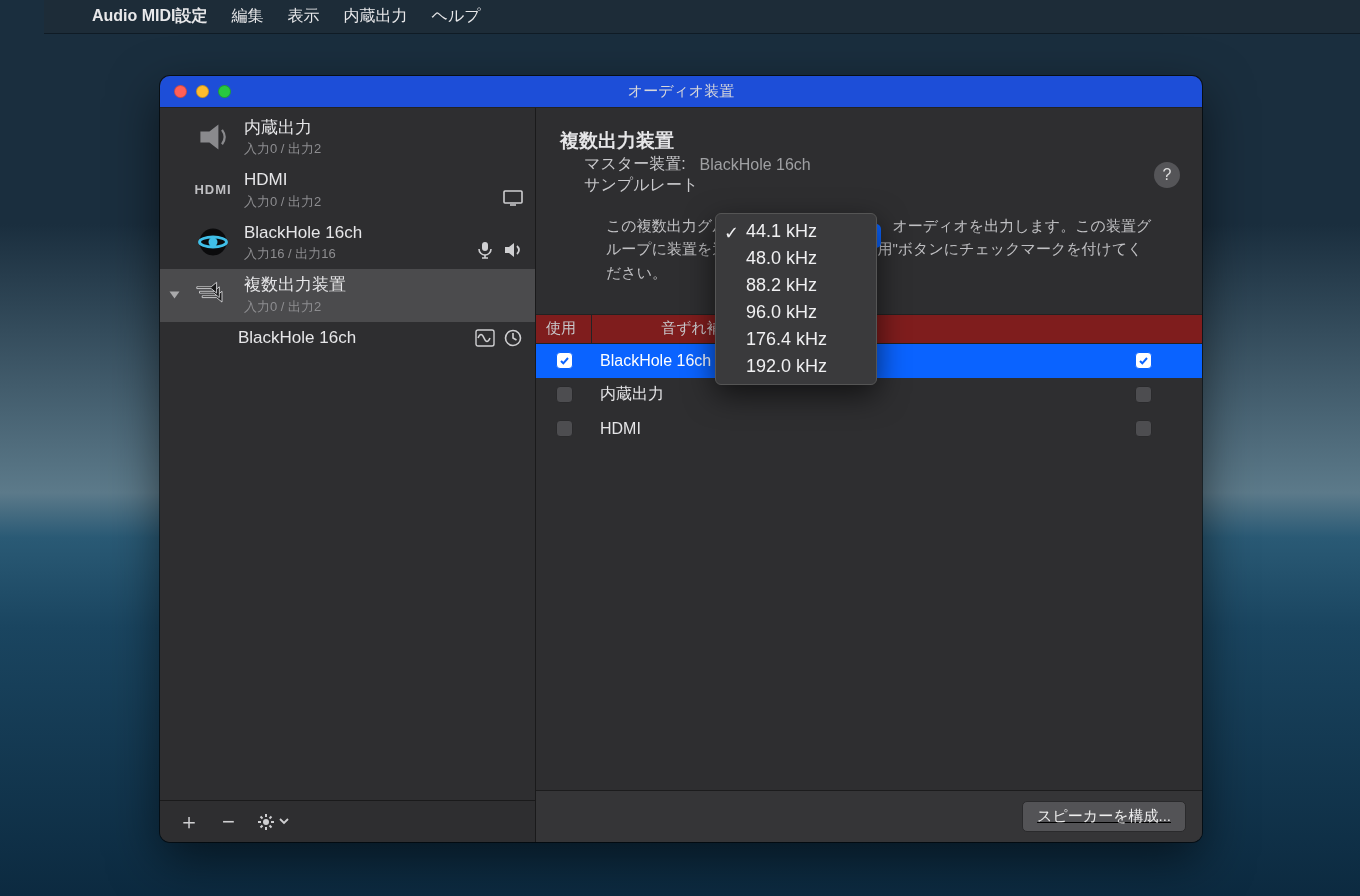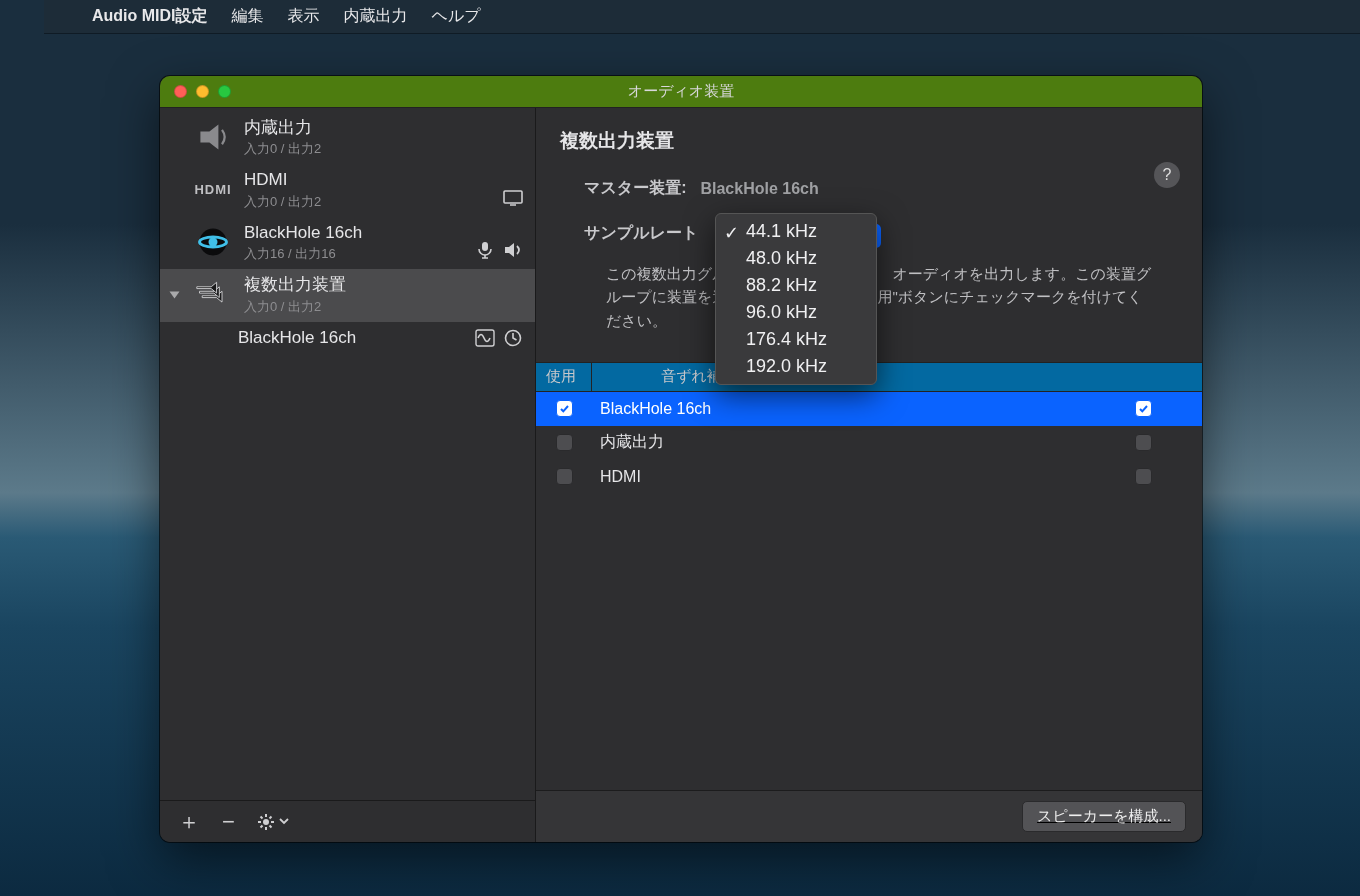--- a/index.html
+++ b/index.html
@@ -23,21 +23,21 @@
 
   
   .window {
     position: absolute; left: 160px; top: 76px; width: 1042px; height: 766px;
     background: #2e2e30; border-radius: 10px; overflow: hidden;
     box-shadow: 0 18px 50px rgba(0,0,0,.55), 0 0 0 1px rgba(0,0,0,.6);
     display: flex; flex-direction: column;
   }
   .titlebar {
     height: 32px; display: flex; align-items: center; position: relative;
-    background: #4d7c0f; border-bottom: 1px solid #222;
+    background: #1d4ed8; border-bottom: 1px solid #222;
   }
   .lights { display: flex; gap: 9px; padding-left: 14px; }
   .light { width: 13px; height: 13px; border-radius: 50%; }
   .light.red { background: #ff5f57; border: .5px solid rgba(0,0,0,.2); }
   .light.yel { background: #febc2e; border: .5px solid rgba(0,0,0,.2); }
   .light.grn { background: #28c840; border: .5px solid rgba(0,0,0,.2); }
   .wintitle { position: absolute; left: 0; right: 0; text-align: center; font-size: 15px; color: #d8d8da; pointer-events: none; }
 
   .body { flex: 1; display: flex; min-height: 0; }
 
@@ -59,26 +59,26 @@
   .dev.child .childbadges { position: absolute; right: 12px; top: 50%; transform: translateY(-50%); display: flex; gap: 8px; }
 
   .sidefooter { height: 42px; border-top: 1px solid #1a1a1b; display: flex; align-items: center; gap: 22px; padding: 0 18px; color: #cfcfd1; font-size: 22px; }
   .sidefooter .gear { display: flex; align-items: center; gap: 4px; font-size: 17px; }
 
   
   .main { flex: 1; background: #2e2e30; display: flex; flex-direction: column; }
   .mainhead { padding: 20px 24px 16px 24px; position: relative; color: #e6e6e8; }
   .mainhead h2 { font-size: 19px; font-weight: 600; }
   .help { position: absolute; right: 22px; top: 54px; width: 26px; height: 26px; border-radius: 50%; background: #555558; color: #ddd; display: flex; align-items: center; justify-content: center; font-size: 16px; }
-  .field { display: flex; align-items: center; gap: 14px; margin-top: 24px; padding-left: 24px; font-size: 16px; font-weight: bold; }
+  .field { display: flex; align-items: center; gap: 14px; margin-top: 0; padding-left: 24px; font-size: 16px; }
   .field .label { color: #c9c9cc; }
   .field .value { color: #9fa0a3; }
   .desc { padding: 0 24px 0 46px; font-size: 15px; color: #c0c0c3; line-height: 1.55; margin-top: 18px; }
 
-  .tablehdr { display: flex; align-items: center; border-top: 1px solid #222; border-bottom: 1px solid #222; background: #0369a1; color: #c8c8cb; font-size: 15px; height: 30px; margin-top: 14px; gap: 48px; }
+  .tablehdr { display: flex; align-items: center; border-top: 1px solid #222; border-bottom: 1px solid #222; background: #7f1d1d; color: #c8c8cb; font-size: 15px; height: 30px; margin-top: 14px; gap: 48px; }
   .tablehdr .col { padding: 0 10px; border-right: 1px solid #232325; height: 100%; display: flex; align-items: center; }
   .col.use { width: 56px; }
   .col.name { flex: 1; }
   .col.drift { width: 118px; justify-content: center; border-right: none; }
 
   .trow { display: flex; align-items: center; height: 34px; font-size: 16px; color: #e6e6e8; }
   .trow.sel { background: #0a63ff; color: #fff; }
   .trow .cuse { width: 56px; display: flex; justify-content: center; }
   .trow .cname { flex: 1; padding-left: 8px; }
   .trow .cdrift { width: 118px; display: flex; justify-content: center; }

